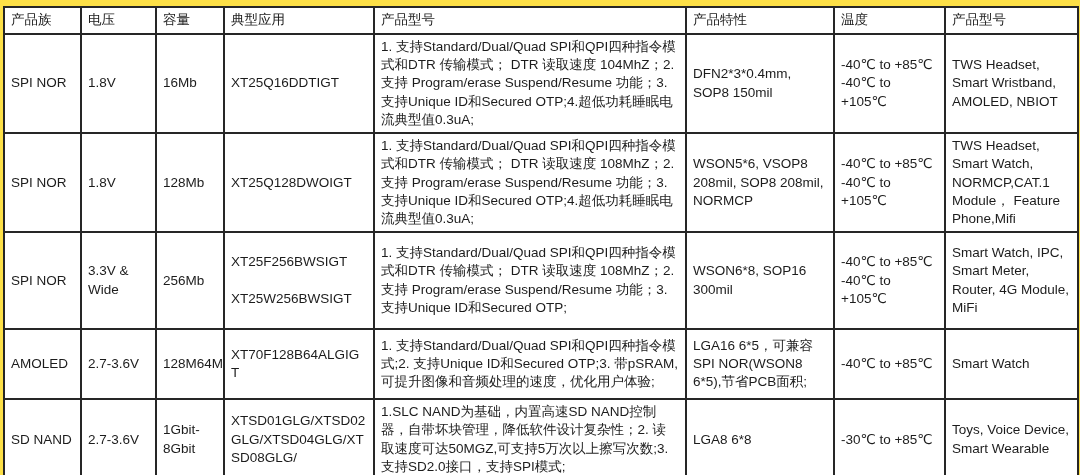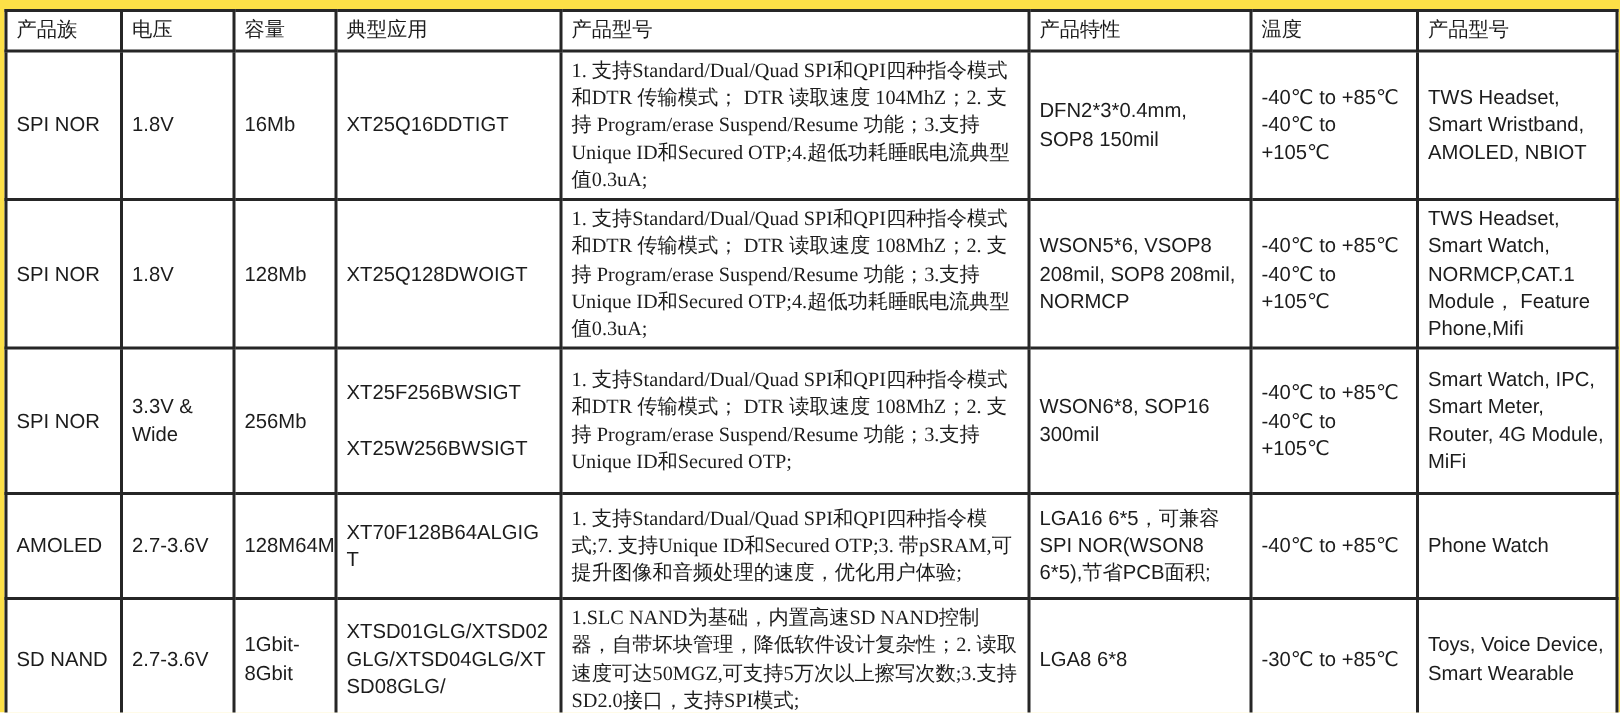--- a/index.html
+++ b/index.html
@@ -38,21 +38,20 @@
   }
   table.spec-table th {
     height: 27px;
     padding: 3px 6px;
   }
   td.cell-features {
     text-align: justify;
     font-size: 13px;
     line-height: 1.42;
     padding: 3px 5px;
-    font-family: Liberation Serif, serif;
   }
   td.cell-model {
     font-size: 13px;
     overflow-wrap: anywhere;
     word-break: break-all;
     padding: 3px 4px;
   }
   td.cell-capacity, td.cell-voltage {
     padding: 3px 4px;
   }
@@ -134,24 +133,24 @@
         <td class="cell-package">WSON6*8, SOP16 300mil</td>
         <td class="cell-temperature">-40℃ to +85℃
 -40℃ to +105℃</td>
         <td class="cell-application">Smart Watch, IPC, Smart Meter, Router, 4G Module, MiFi</td>
       </tr>
       <tr class="row-4">
         <td class="cell-family">AMOLED</td>
         <td class="cell-voltage">2.7-3.6V</td>
         <td class="cell-capacity">128M64M</td>
         <td class="cell-model">XT70F128B64ALGIGT</td>
-        <td class="cell-features">1. 支持Standard/Dual/Quad SPI和QPI四种指令模式;7. 支持Unique ID和Secured OTP;3. 带pSRAM,可提升图像和音频处理的速度，优化用户体验;</td>
+        <td class="cell-features">1. 支持Standard/Dual/Quad SPI和QPI四种指令模式;2. 支持Unique ID和Secured OTP;3. 带pSRAM,可提升图像和音频处理的速度，优化用户体验;</td>
         <td class="cell-package">LGA16 6*5，可兼容SPI NOR(WSON8 6*5),节省PCB面积;</td>
         <td class="cell-temperature">-40℃ to +85℃</td>
-        <td class="cell-application">Phone Watch</td>
+        <td class="cell-application">Smart Watch</td>
       </tr>
       <tr class="row-5">
         <td class="cell-family">SD NAND</td>
         <td class="cell-voltage">2.7-3.6V</td>
         <td class="cell-capacity">1Gbit-8Gbit</td>
         <td class="cell-model">XTSD01GLG/XTSD02GLG/XTSD04GLG/XTSD08GLG/</td>
         <td class="cell-features">1.SLC NAND为基础，内置高速SD NAND控制器，自带坏块管理，降低软件设计复杂性；2. 读取速度可达50MGZ,可支持5万次以上擦写次数;3.支持SD2.0接口，支持SPI模式;</td>
         <td class="cell-package">LGA8 6*8</td>
         <td class="cell-temperature">-30℃ to +85℃</td>
         <td class="cell-application">Toys, Voice Device, Smart Wearable</td>

